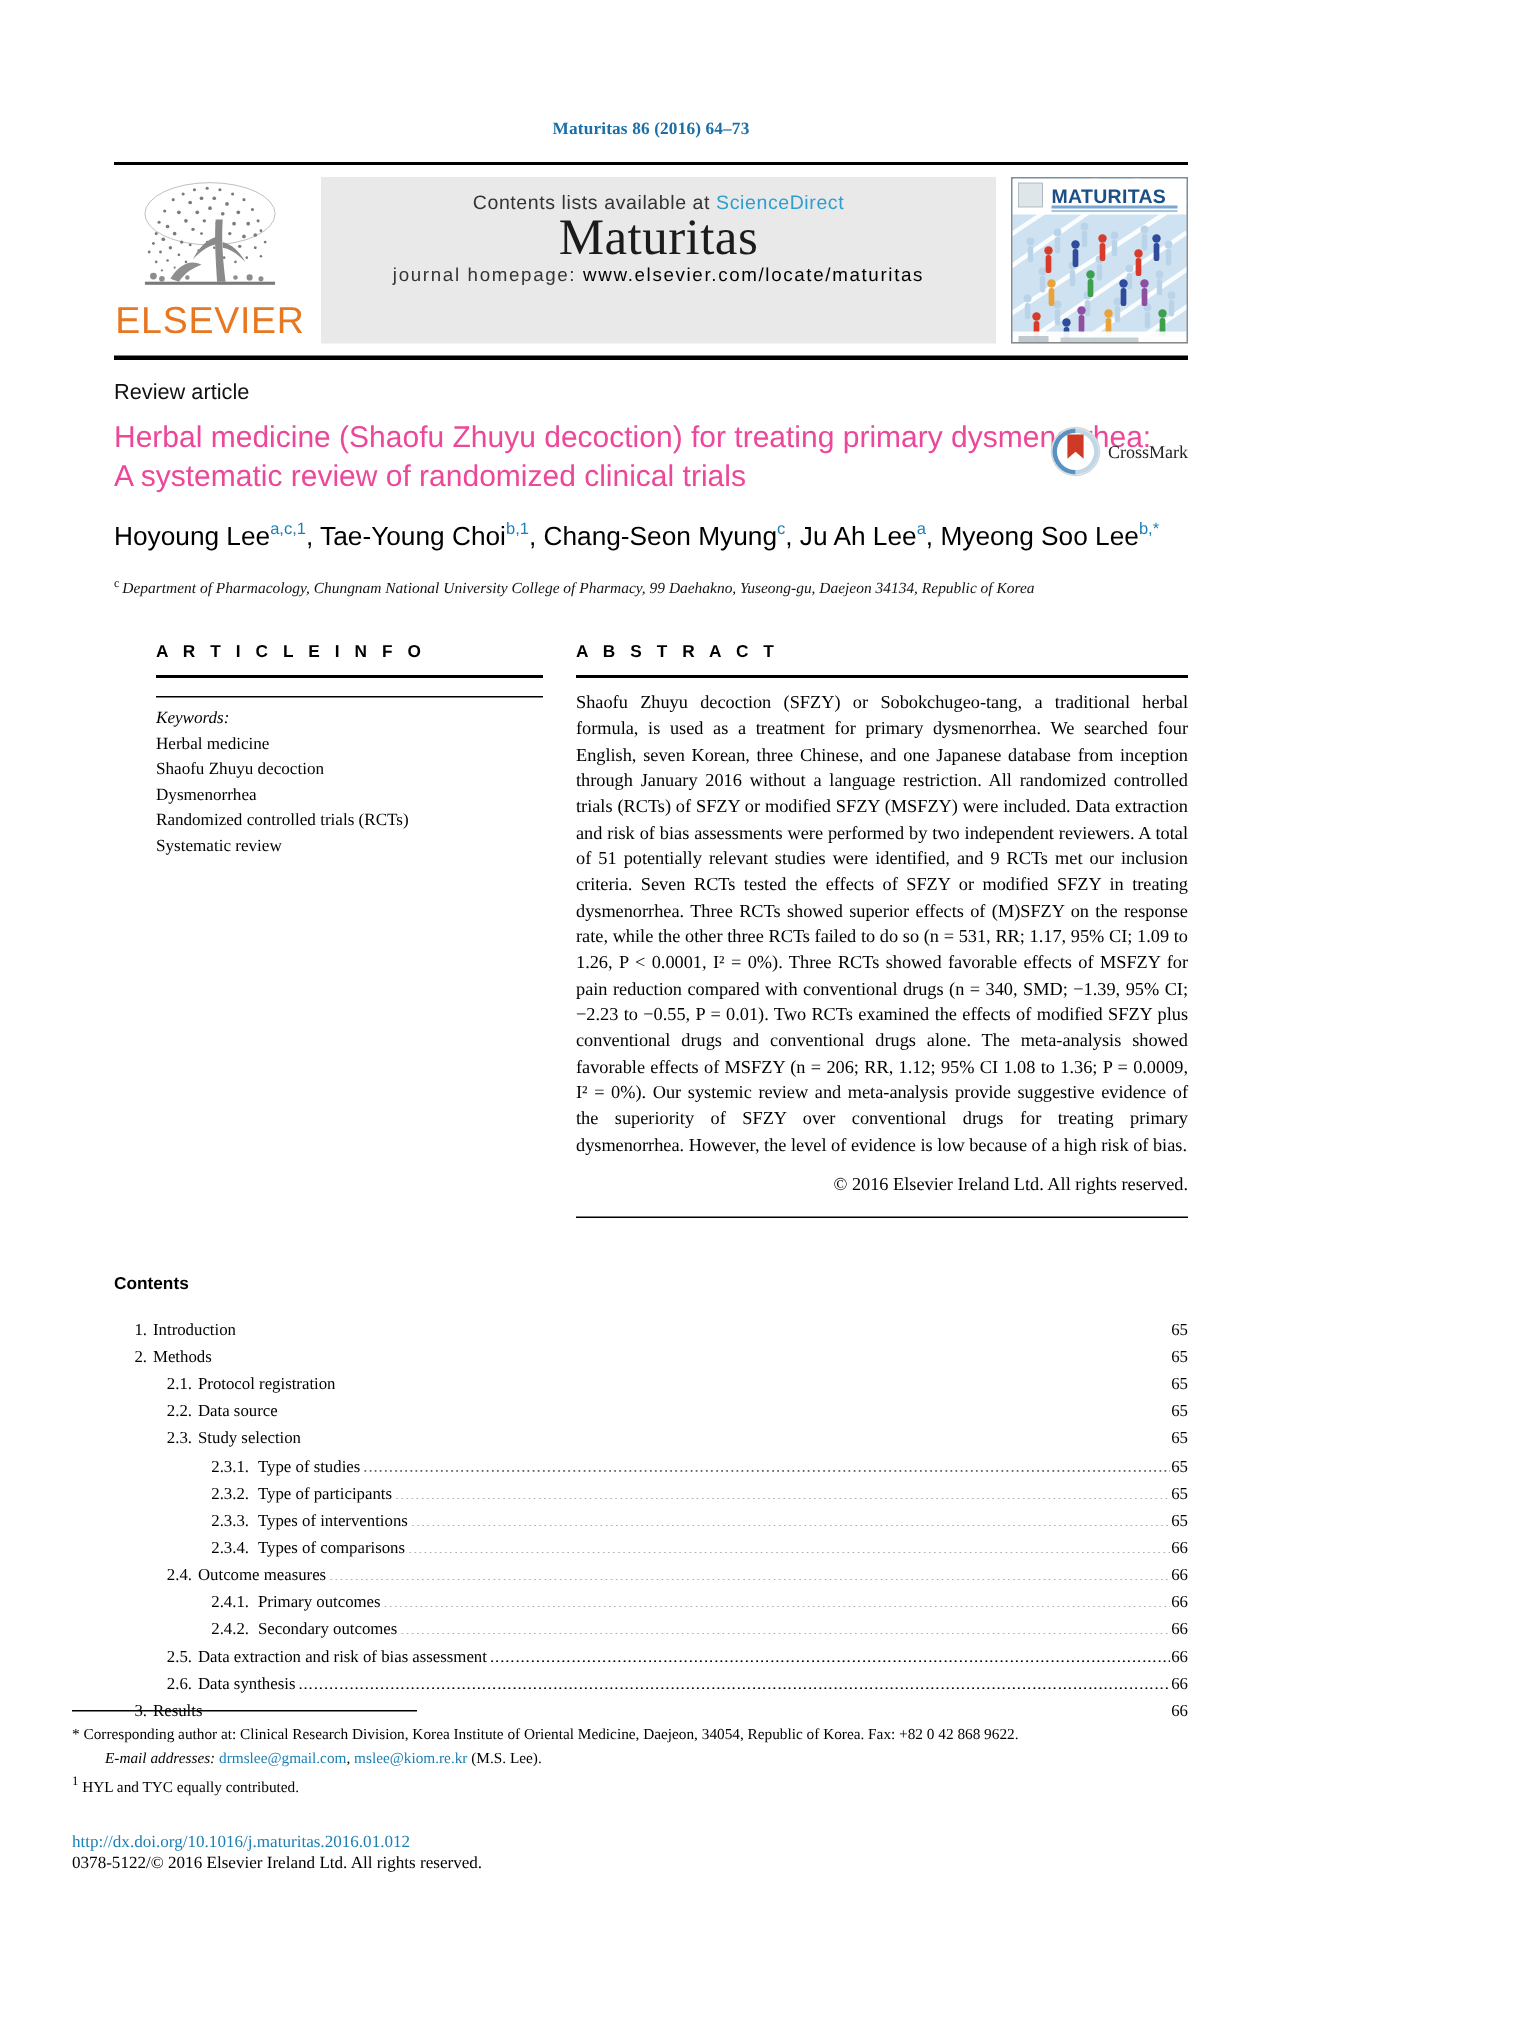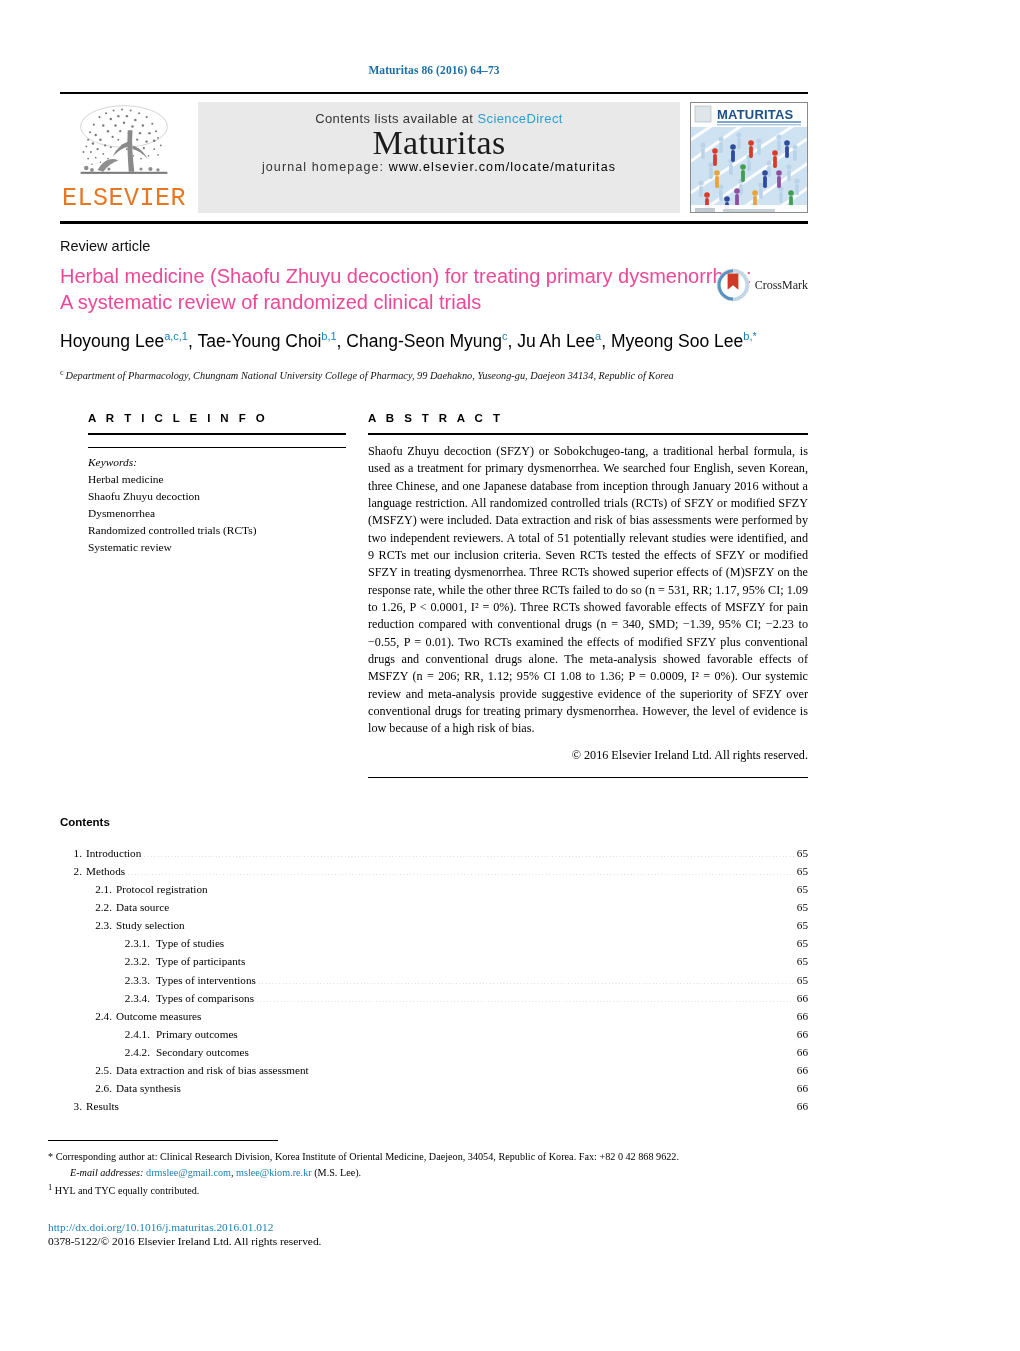--- a/index.html
+++ b/index.html
@@ -6,21 +6,21 @@
   html, body { margin: 0; padding: 0; }
   body {
     width: 1020px;
     height: 1351px;
     background: #ffffff;
     font-family: "Liberation Serif", serif;
     color: #000000;
     position: relative;
     overflow: hidden;
   }
-  .page { position: relative; width: 868px; height: 1351px; padding: 0; }
+  .page { position: relative; width: 868px; height: 1351px; padding: 16px; }
 
   
   .running-head {
     text-align: center;
     color: #1a6fa8;
     font-size: 11.5px;
     font-weight: bold;
     letter-spacing: .1px;
     padding-top: 64px;
   }
@@ -40,21 +40,21 @@
     width: 128px;
     flex: 0 0 128px;
     display: flex;
     flex-direction: column;
     align-items: center;
     justify-content: flex-end;
     padding-bottom: 2px;
   }
   .tree-svg { display:block; }
   .elsevier-word {
-    font-family: Liberation Mono, monospace;
+    font-family: Liberation Sans, sans-serif;
     color: #e87722;
     font-size: 25px;
     letter-spacing: .5px;
     line-height: 1;
     margin-top: 1px;
   }
   .masthead-center {
     flex: 1 1 auto;
     background: #e9e9e9;
     display: flex;

